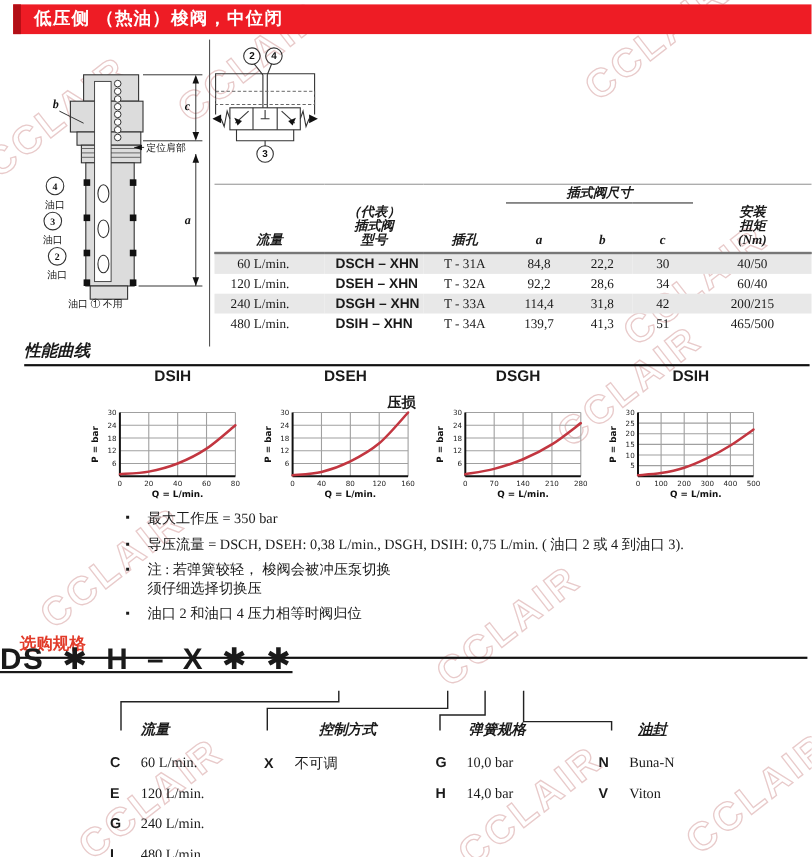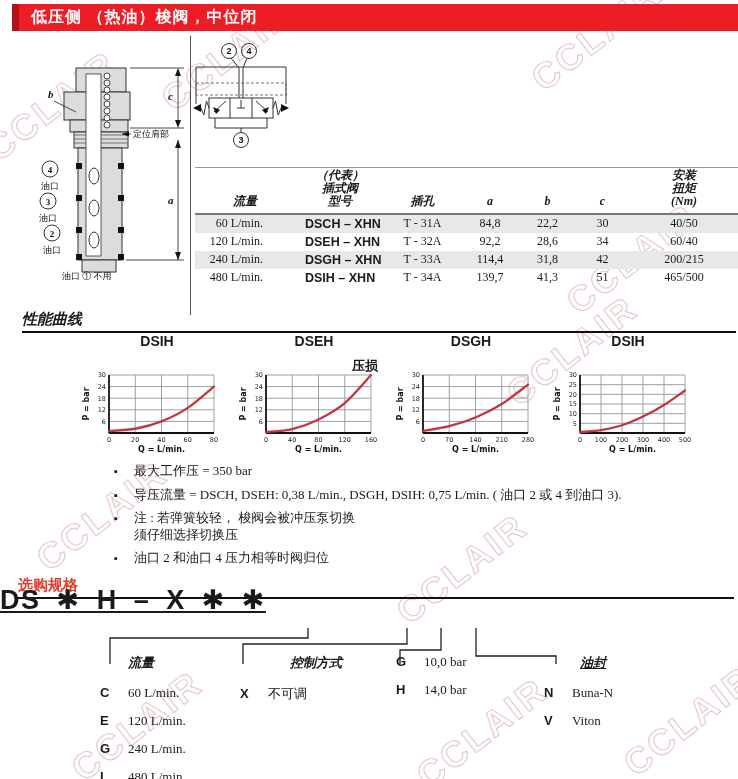--- a/index.html
+++ b/index.html
@@ -212,20 +212,25 @@
     <colgroup>
       <col style="width:100px">
         <col style="width:90px">
         <col style="width:75px">
       <col style="width:60px">
         <col style="width:55px">
         <col style="width:55px">
         <col style="width:108px">
     </colgroup>
     <thead>
+      <tr>
+        <th colspan="3"></th>
+        <th colspan="3" class="dims-span">插式阀尺寸</th>
+        <th></th>
+      </tr>
       <tr class="hdr2">
         <th>流量</th>
         <th>（代表）
 插式阀
 型号</th>
         <th>插孔</th>
         <th>a</th>
         <th>b</th>
         <th>c</th>
         <th>安装
@@ -438,20 +443,21 @@
       </div>
     </div>
   <div class="ord-col" id="ord-col-1">
       <div class="ord-head">控制方式</div>
       <div class="ord-row">
         <span class="ord-letter">X</span>
         <span class="ord-value">不可调</span>
       </div>
     </div>
   <div class="ord-col" id="ord-col-2">
+      <div class="ord-head">弹簧规格</div>
       <div class="ord-row">
         <span class="ord-letter">G</span>
         <span class="ord-value">10,0 bar</span>
       </div>
       <div class="ord-row">
         <span class="ord-letter">H</span>
         <span class="ord-value">14,0 bar</span>
       </div>
     </div>
   <div class="ord-col" id="ord-col-3">

